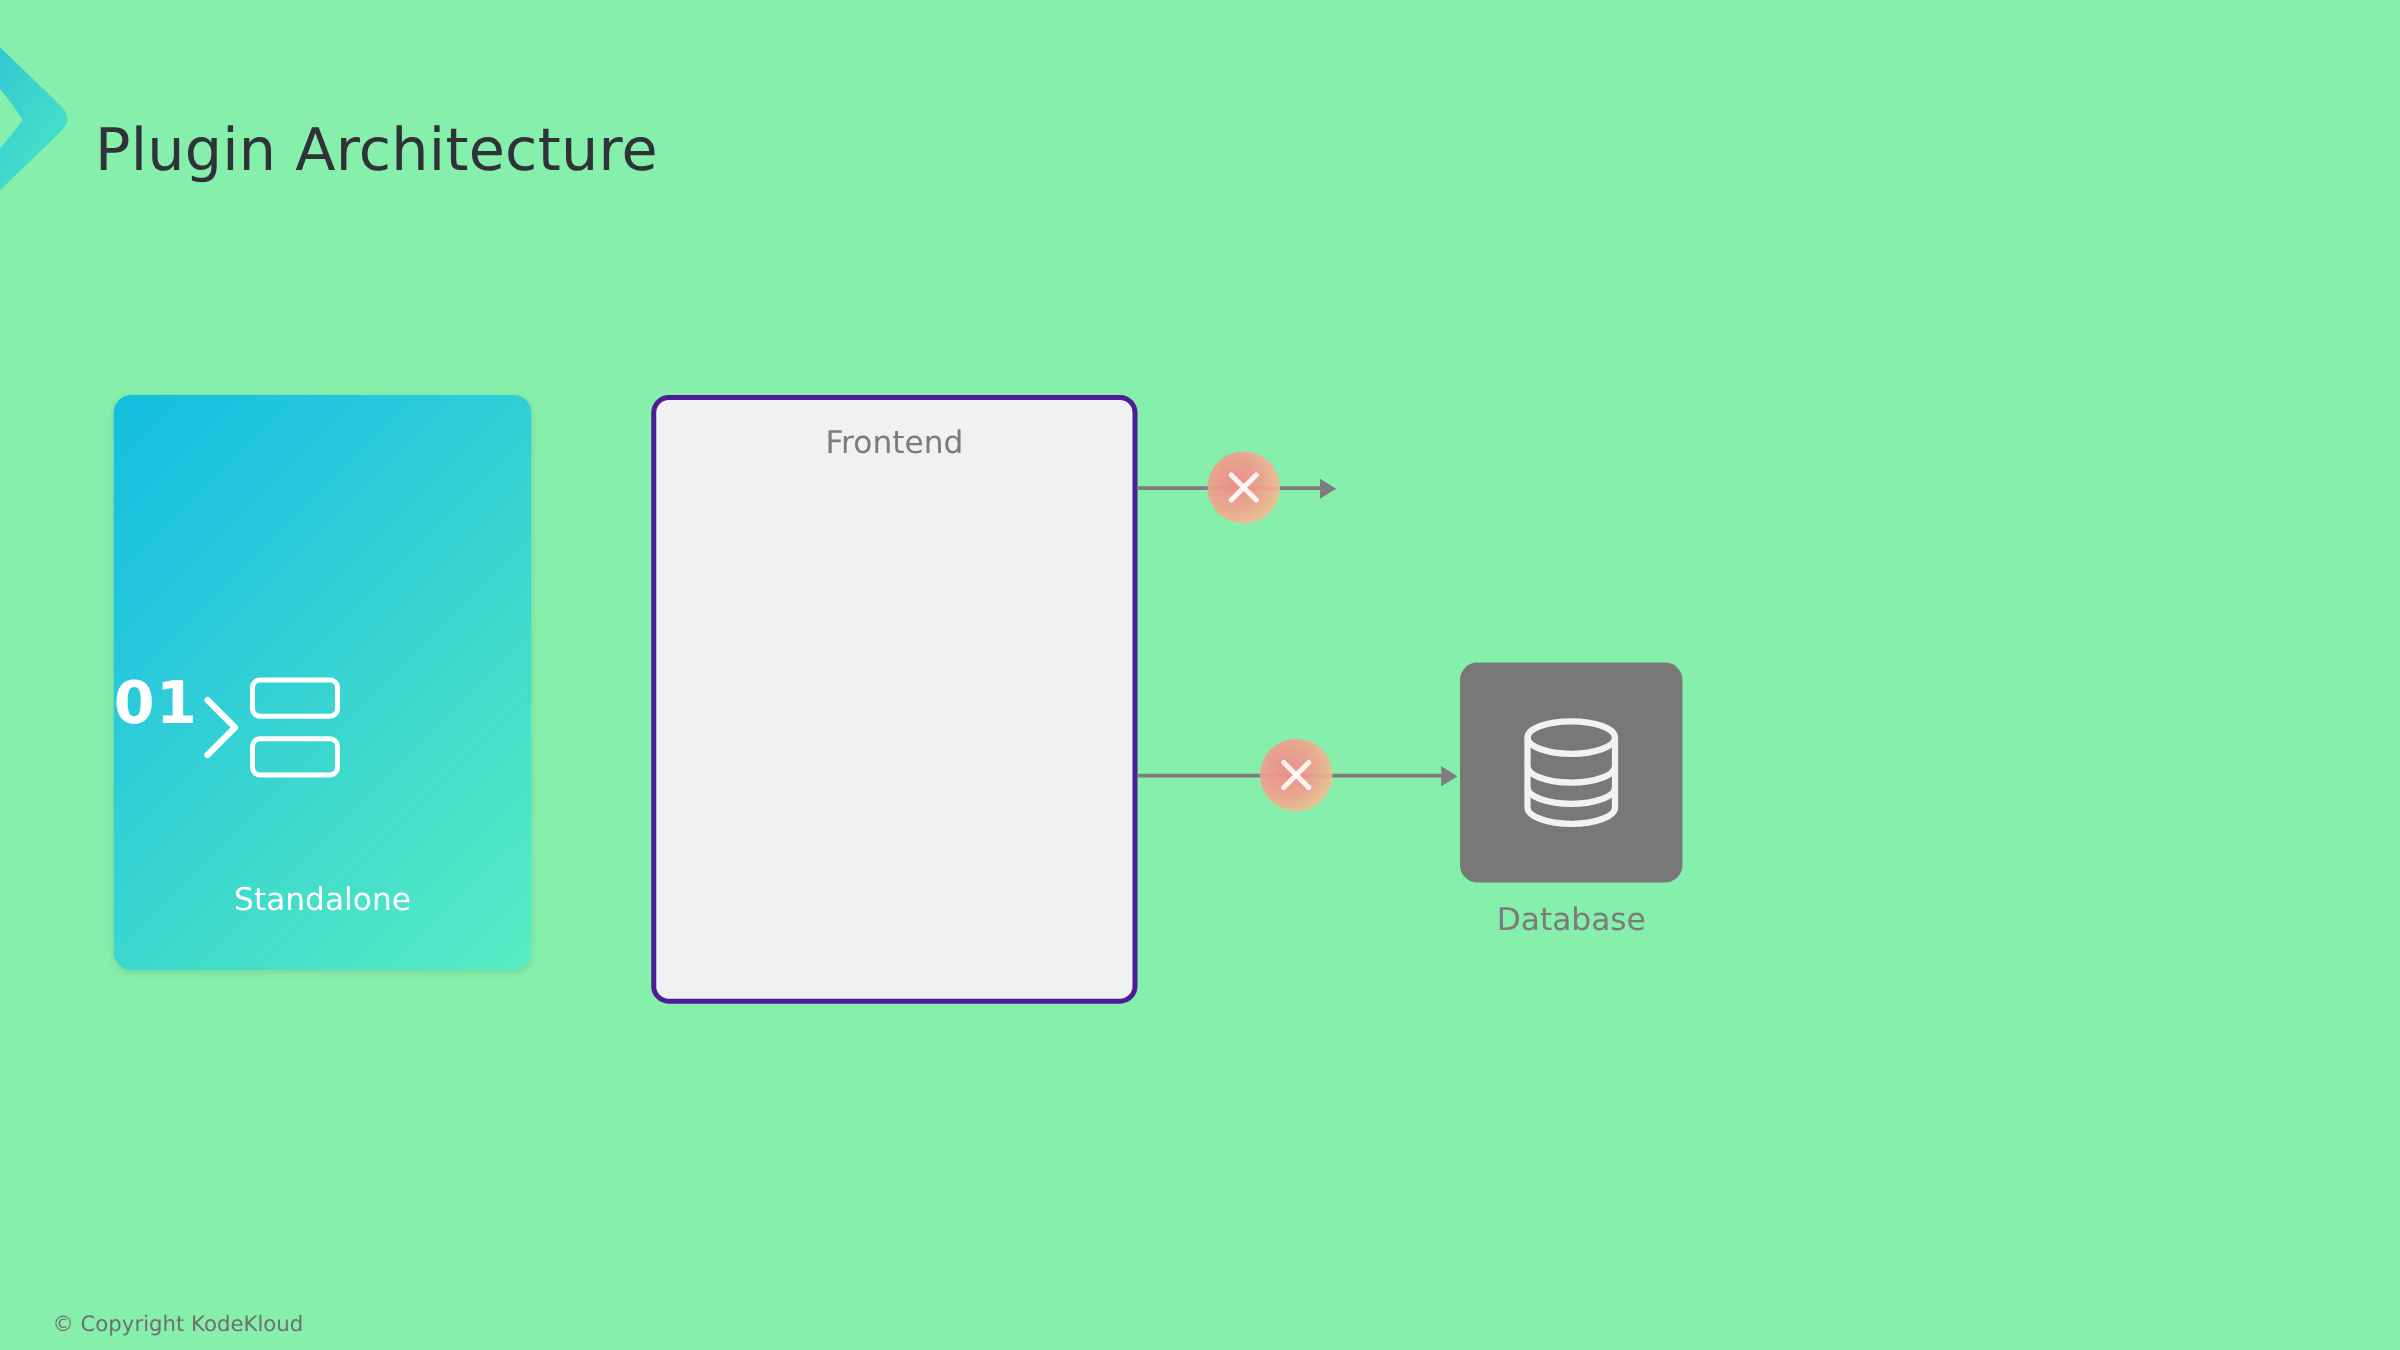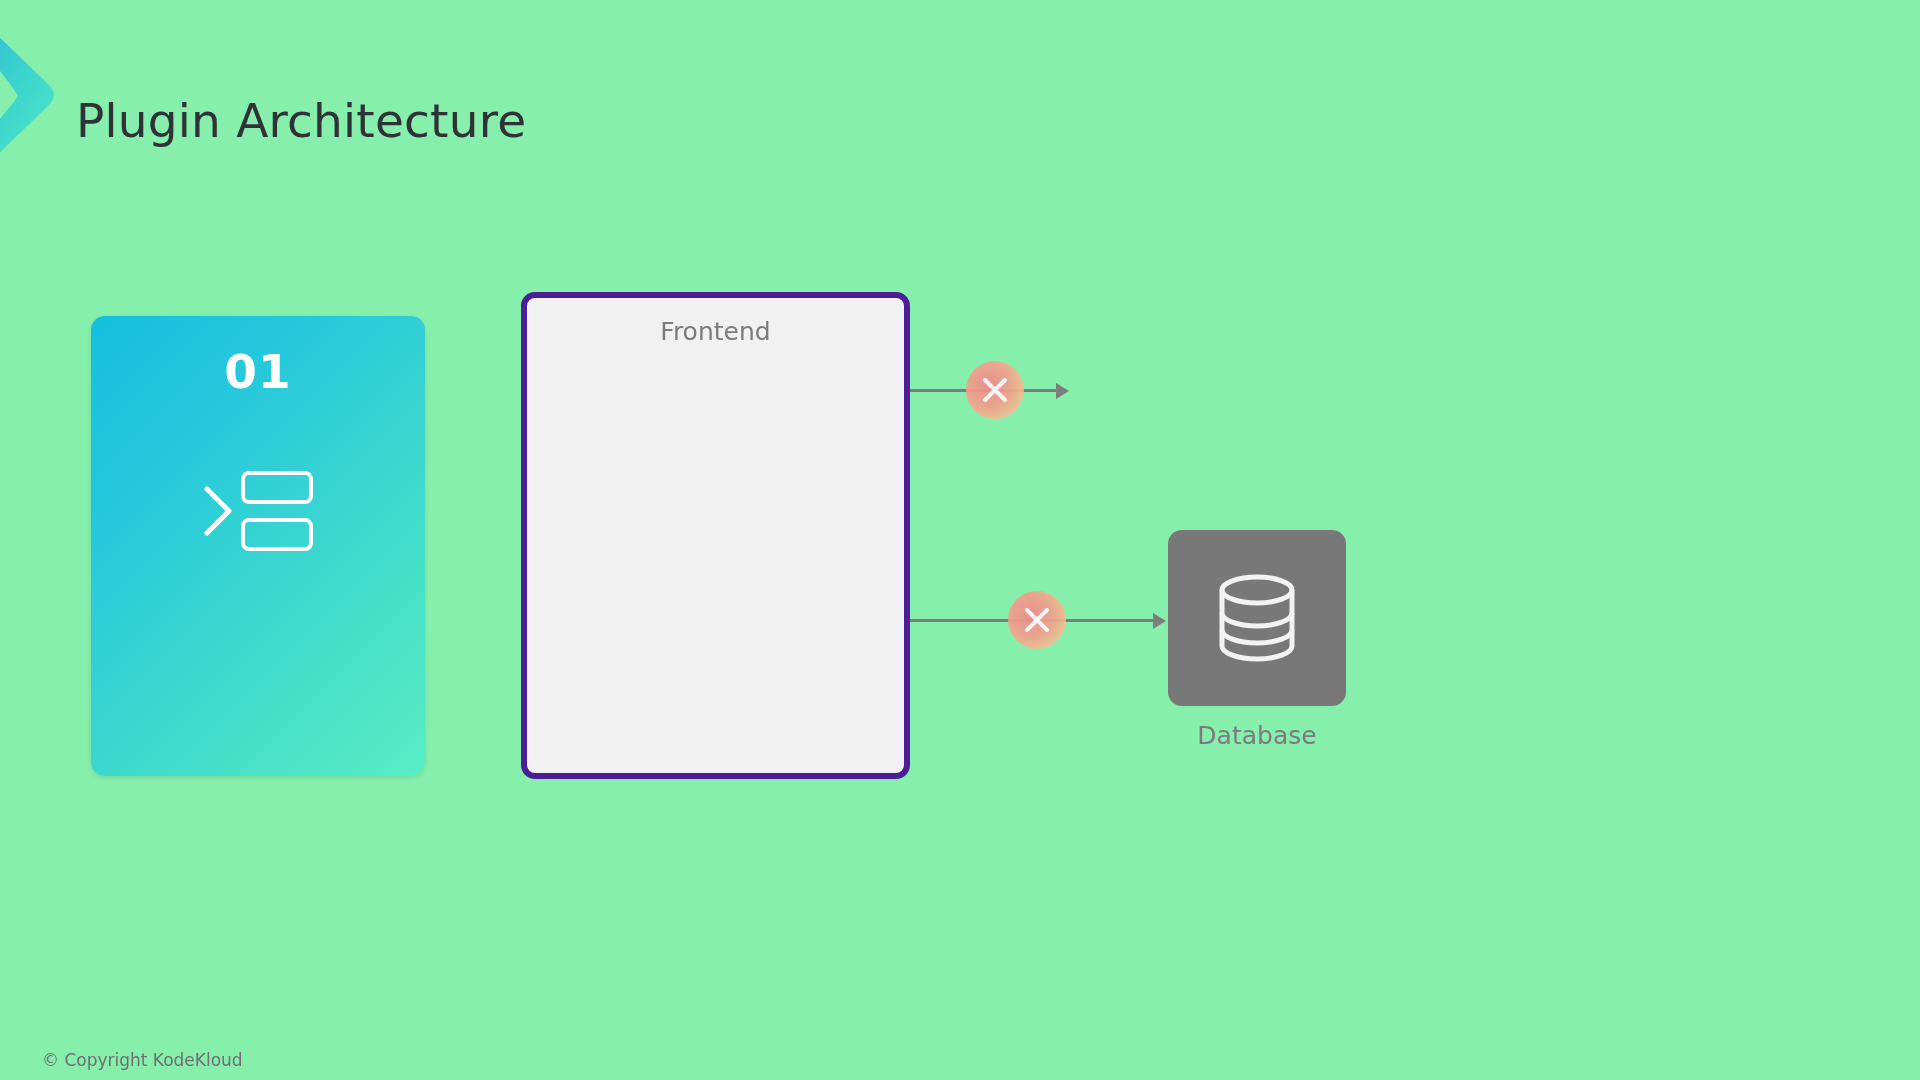--- a/index.html
+++ b/index.html
@@ -47,21 +47,21 @@
   .concept-card {
     position: absolute;
     left: 91px;
     top: 316px;
     width: 334px;
     height: 460px;
     border-radius: 14px;
     background: linear-gradient(135deg, #15bedf 0%, #27c8dc 28%, #45dfc9 72%, #57eec4 100%);
     box-shadow: 0 2px 5px rgba(0,0,0,0.10);
     display: flex;
-    flex-direction: column;
+    flex-direction: row;
     align-items: center;
   }
   .card-number {
     margin-top: 32px;
     font-size: 47px;
     font-weight: bold;
     color: #ffffff;
     letter-spacing: 1px;
     line-height: 1;
   }
@@ -78,23 +78,24 @@
     text-align: center;
     font-size: 25px;
     color: #ffffff;
     font-weight: 400;
   }
 
   
   .arch-box {
     position: absolute;
     background: #f1f1f1;
-    border: 6px solid #4c1d95;
+    border: 4px solid #4c1d95;
     border-radius: 14px;
     box-sizing: border-box;
+    margin-top: 24px;
   }
   .arch-box .box-title {
     position: absolute;
     left: 0;
     right: 0;
     top: 19px;
     text-align: center;
     font-size: 25px;
     color: #7b7b7b;
     font-weight: 400;
@@ -200,20 +201,21 @@
 
   <div class="concept-card">
     <div class="card-number">01</div>
     <div class="card-icon">
       <svg width="118" height="88" viewBox="0 0 118 88" aria-hidden="true">
         <polyline points="8,22 30,44 8,66" fill="none" stroke="#ffffff" stroke-width="5" stroke-linecap="round" stroke-linejoin="round"></polyline>
         <rect x="44" y="6" width="68" height="29" rx="6" ry="6" fill="none" stroke="#ffffff" stroke-width="4"></rect>
         <rect x="44" y="53" width="68" height="29" rx="6" ry="6" fill="none" stroke="#ffffff" stroke-width="4"></rect>
       </svg>
     </div>
+    <div class="card-label">Standalone</div>
   </div>
 
   <div class="arch-box box-frontend">
     <div class="box-title">Frontend</div>
   </div>
 
 
   <div class="db-node">
     <div class="db-icon">
       <svg width="86" height="92" viewBox="0 0 86 92" aria-hidden="true">

